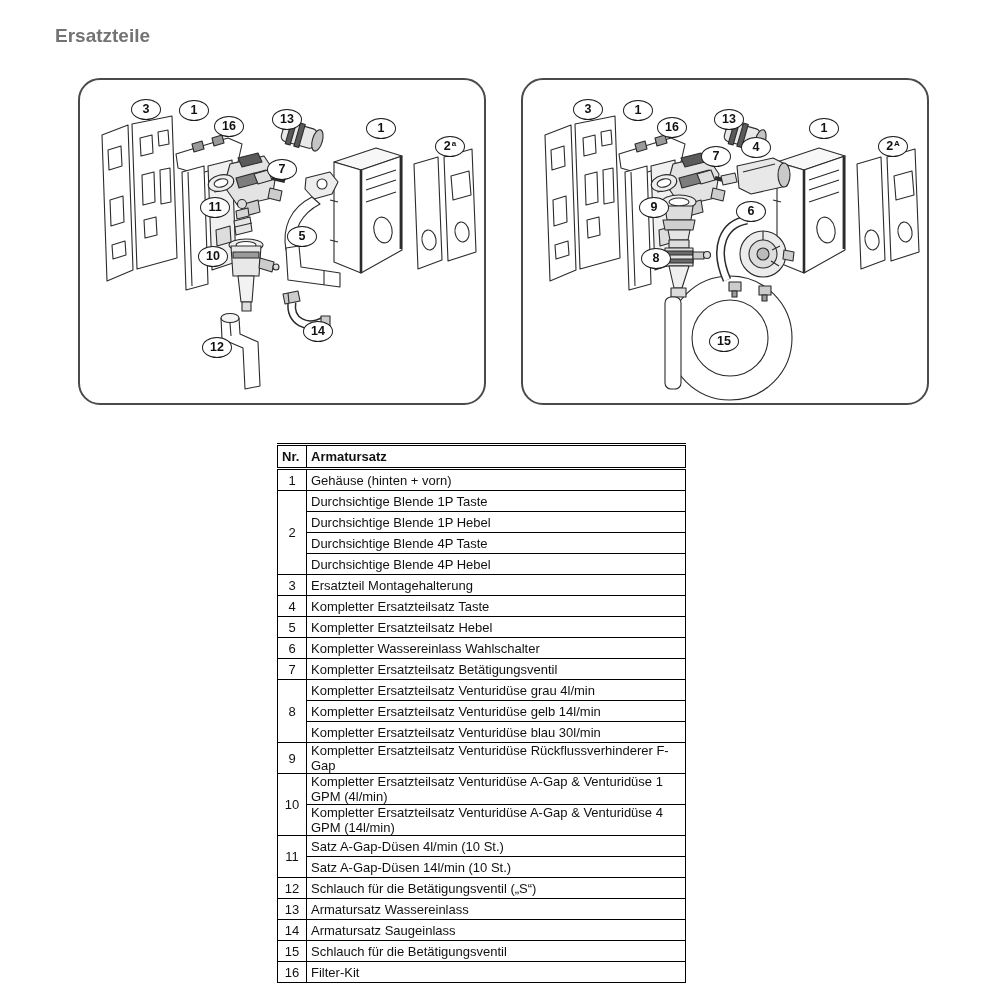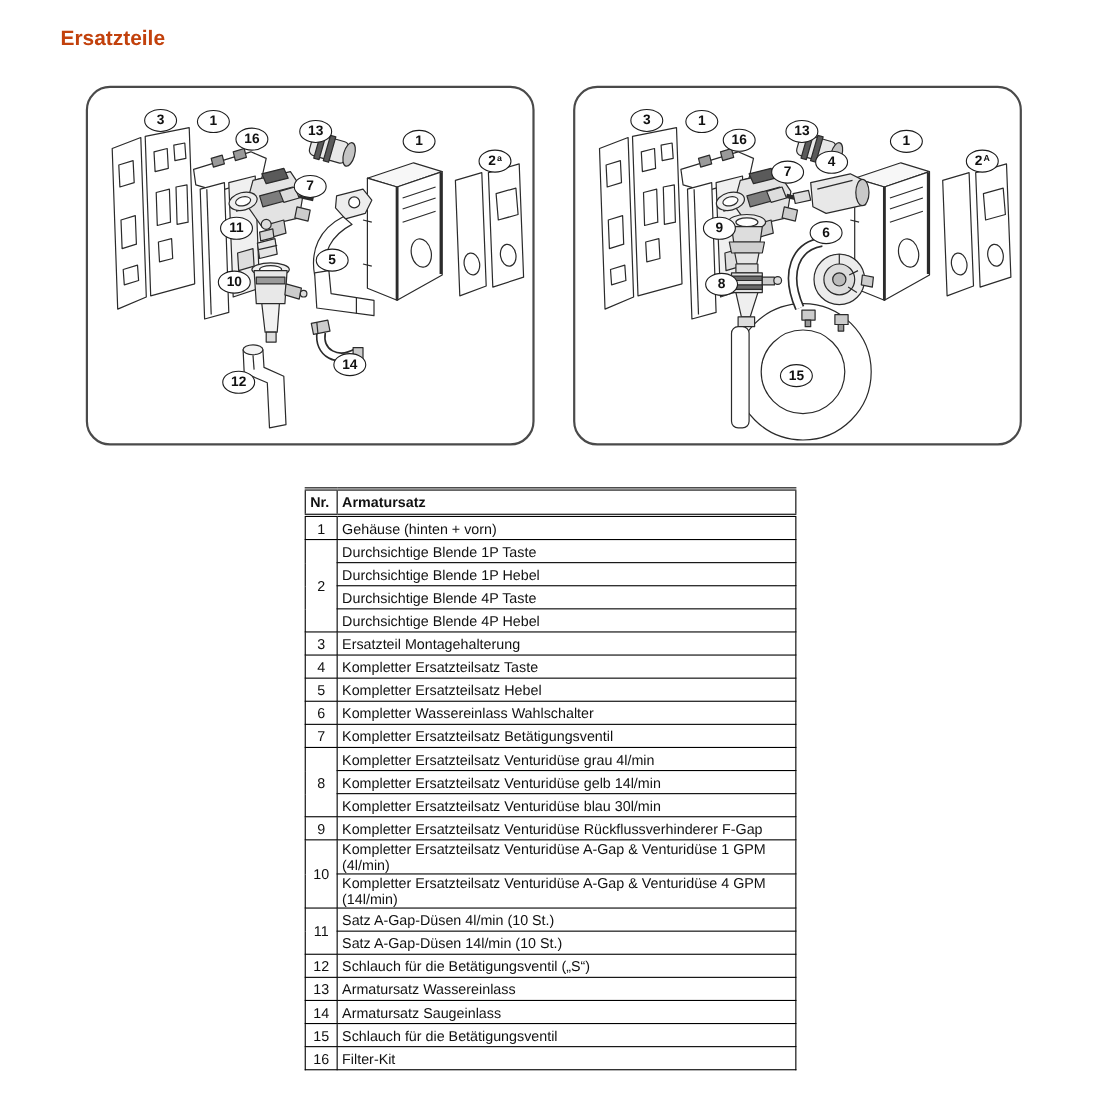--- a/index.html
+++ b/index.html
@@ -1,29 +1,29 @@
 <!DOCTYPE html>
 <html><head>
 <meta charset="utf-8">
 <style>
   html,body{margin:0;padding:0;background:#fff;}
   body{width:1000px;height:1000px;position:relative;font-family:"Liberation Sans","DejaVu Sans",sans-serif;color:#1a1a1a;}
-  .page-title{position:absolute;left:55px;top:12px;font-size:19px;font-weight:bold;color:#c2410c;}
+  .page-title{position:absolute;left:55px;top:12px;font-size:19px;font-weight:bold;color:#737373;}
   
   .panel{position:absolute;top:78px;width:404px;height:323px;border:2px solid #4a4a4a;border-radius:22px;background:#fff;}
   #panel-left{left:78px;}
   #panel-right{left:521px;}
   .panel svg{position:absolute;left:0;top:0;}
   
   .callout{position:absolute;width:30px;height:21px;border:1.6px solid #1c1c1c;border-radius:50%;background:#fff;
            display:flex;align-items:center;justify-content:center;font-size:12.5px;font-weight:bold;color:#111;
            box-sizing:border-box;z-index:5;line-height:1;}
   .callout .sub{font-size:8px;font-weight:bold;margin-left:1px;margin-top:-6px;}
   
-  .parts-table{position:absolute;left:277px;top:443px;width:447px;border-collapse:collapse;table-layout:fixed;
+  .parts-table{position:absolute;left:277px;top:443px;width:409px;border-collapse:collapse;table-layout:fixed;
                font-size:13px;color:#111;}
   .parts-table th,.parts-table td{border:1px solid #000;padding:0 4px;vertical-align:middle;overflow:hidden;}
   .parts-table thead th{border-top:3px double #000;border-bottom:3px double #000;height:21px;text-align:left;font-weight:bold;font-size:13px;}
   .parts-table col.c-nr{width:29px;}
   .parts-table td{height:20px;line-height:15px;}
   .parts-table td.nr{text-align:center;padding:0 2px;}
   svg .ln{fill:none;stroke:#2b2b2b;stroke-width:1.1;}
   svg g{stroke:#2b2b2b;stroke-width:1.1;stroke-linejoin:round;fill:#fff;}
 </style>
 </head>

